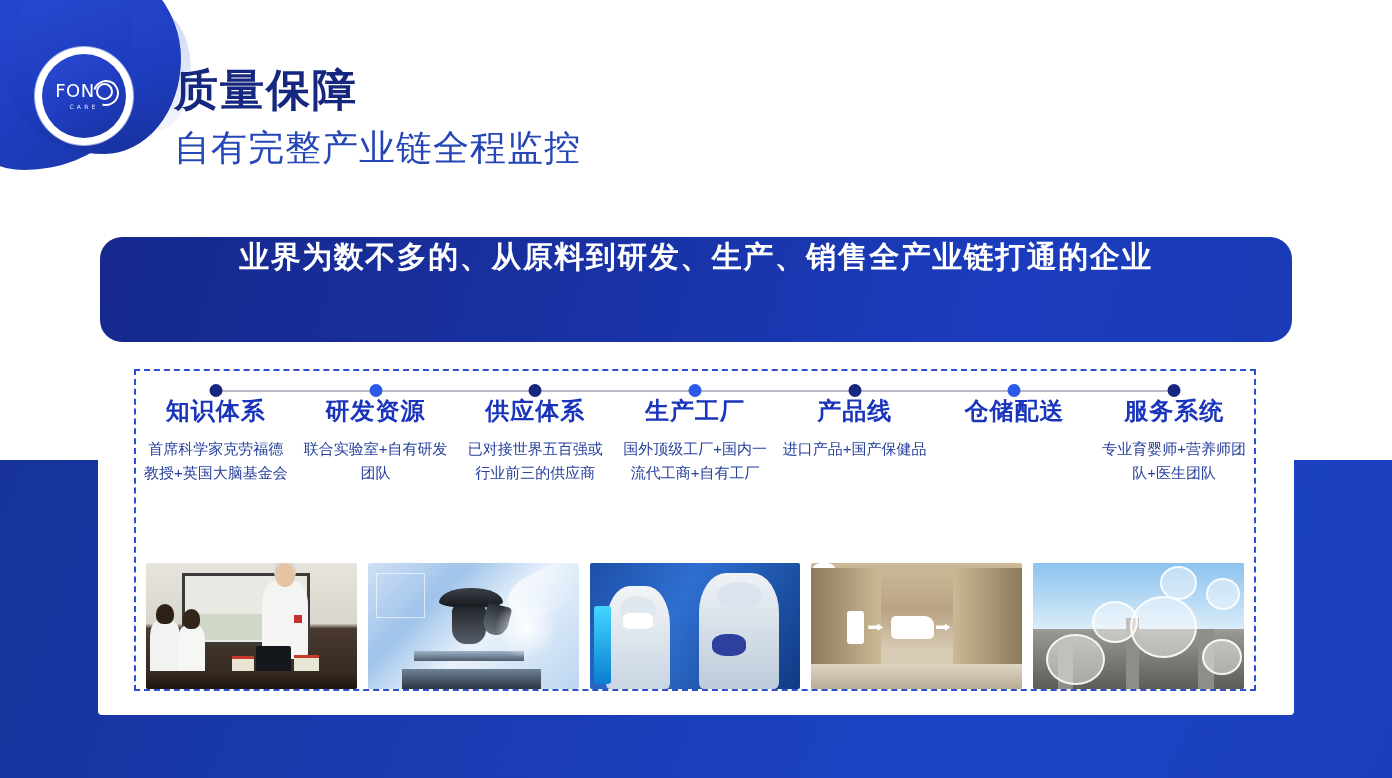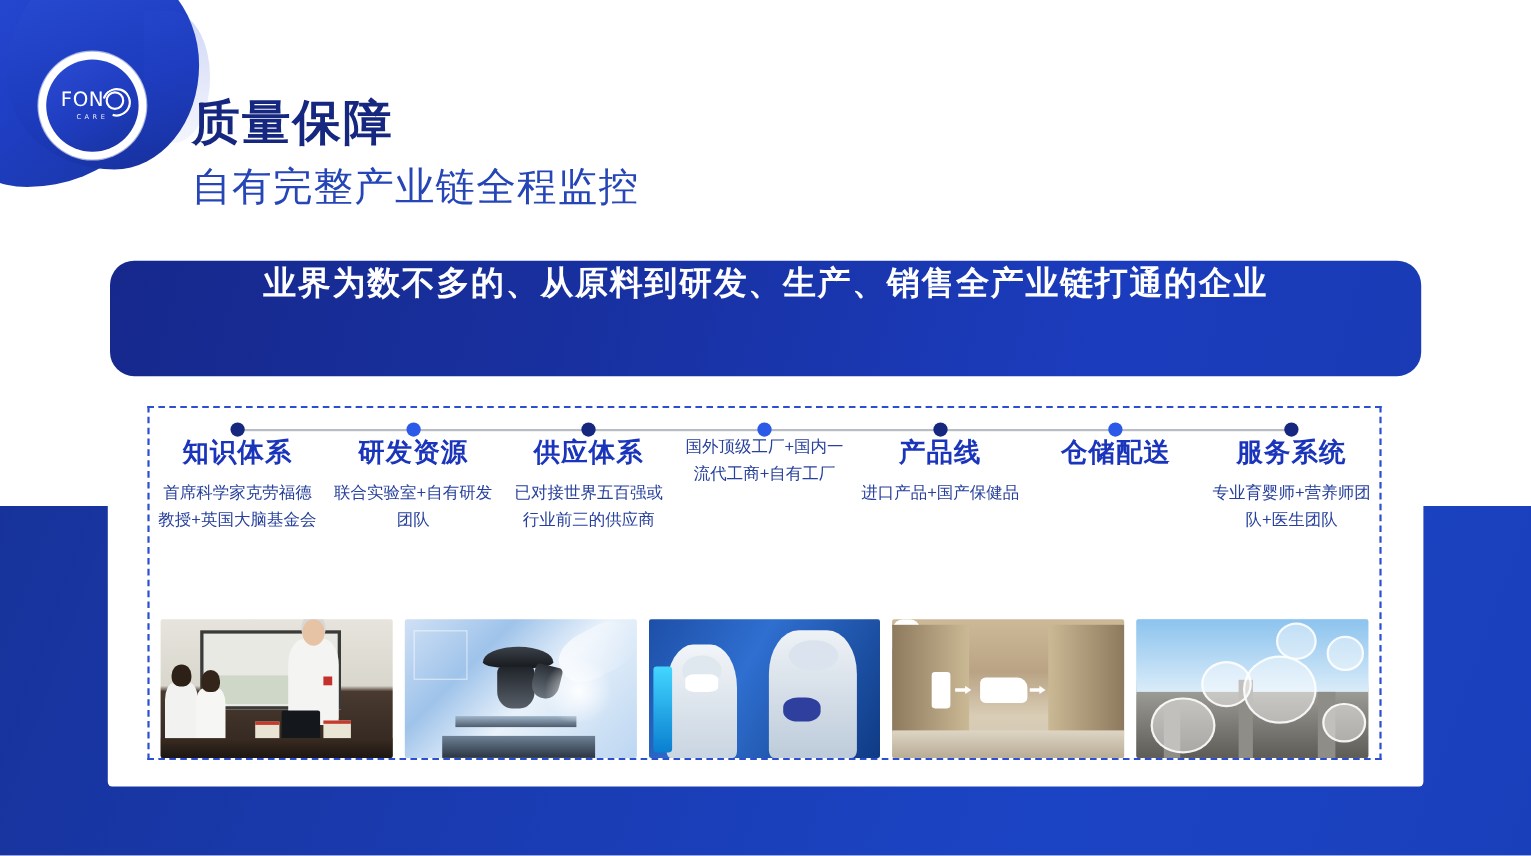--- a/index.html
+++ b/index.html
@@ -63,21 +63,21 @@
     position:absolute;right:7px;top:26px;width:22px;height:22px;
     border:2px solid #fff;border-radius:50%;border-left-color:transparent;
     transform:rotate(-28deg);
   }
   .logo-sub{
     font-size:6px;letter-spacing:3.2px;margin-top:3px;
     font-family:"DejaVu Sans",sans-serif;opacity:.92;
   }
 
   
-  .header{position:absolute;left:174px;top:66px;margin-top:22px;}
+  .header{position:absolute;left:174px;top:66px;}
   .h-title{
     font-size:44px;font-weight:700;color:#16277f;letter-spacing:2px;line-height:1.1;
     margin:0;white-space:nowrap;
   }
   .h-sub{
     font-size:36px;font-weight:400;color:#2646b8;letter-spacing:1px;line-height:1.1;
     margin:14px 0 0 0;white-space:nowrap;
   }
 
   
@@ -251,20 +251,21 @@
           </div>
           <div class="col">
             <div class="col-title">研发资源</div>
             <div class="col-desc">联合实验室+自有研发团队</div>
           </div>
           <div class="col">
             <div class="col-title">供应体系</div>
             <div class="col-desc">已对接世界五百强或行业前三的供应商</div>
           </div>
           <div class="col">
+            <div class="col-title">生产工厂</div>
             <div class="col-desc">国外顶级工厂+国内一流代工商+自有工厂</div>
           </div>
           <div class="col">
             <div class="col-title">产品线</div>
             <div class="col-desc">进口产品+国产保健品</div>
           </div>
           <div class="col">
             <div class="col-title">仓储配送</div>
           </div>
           <div class="col">

